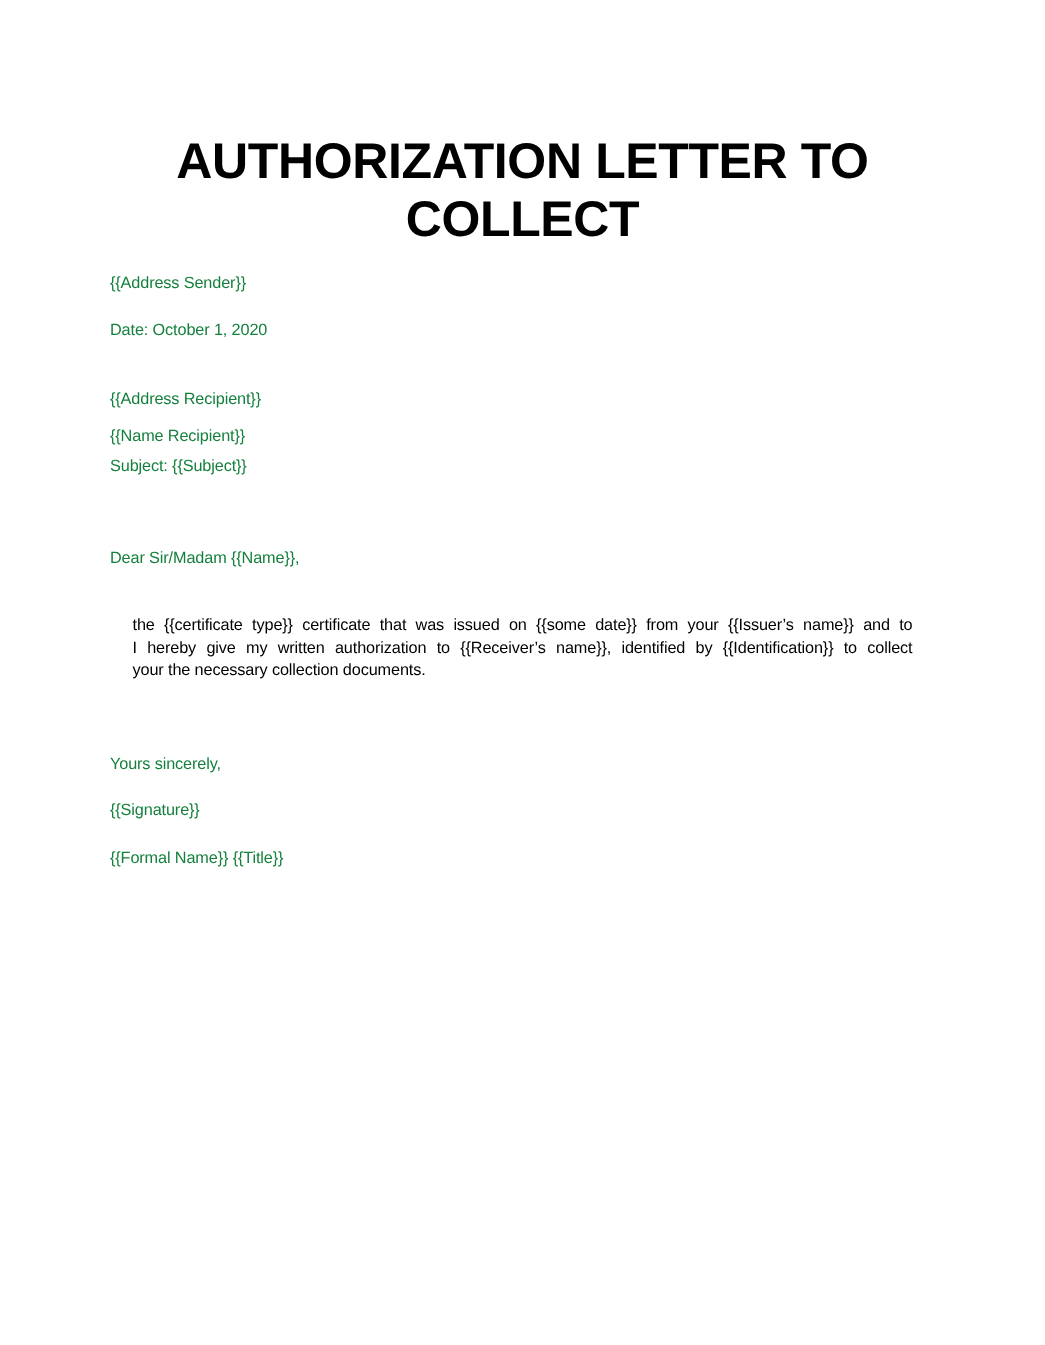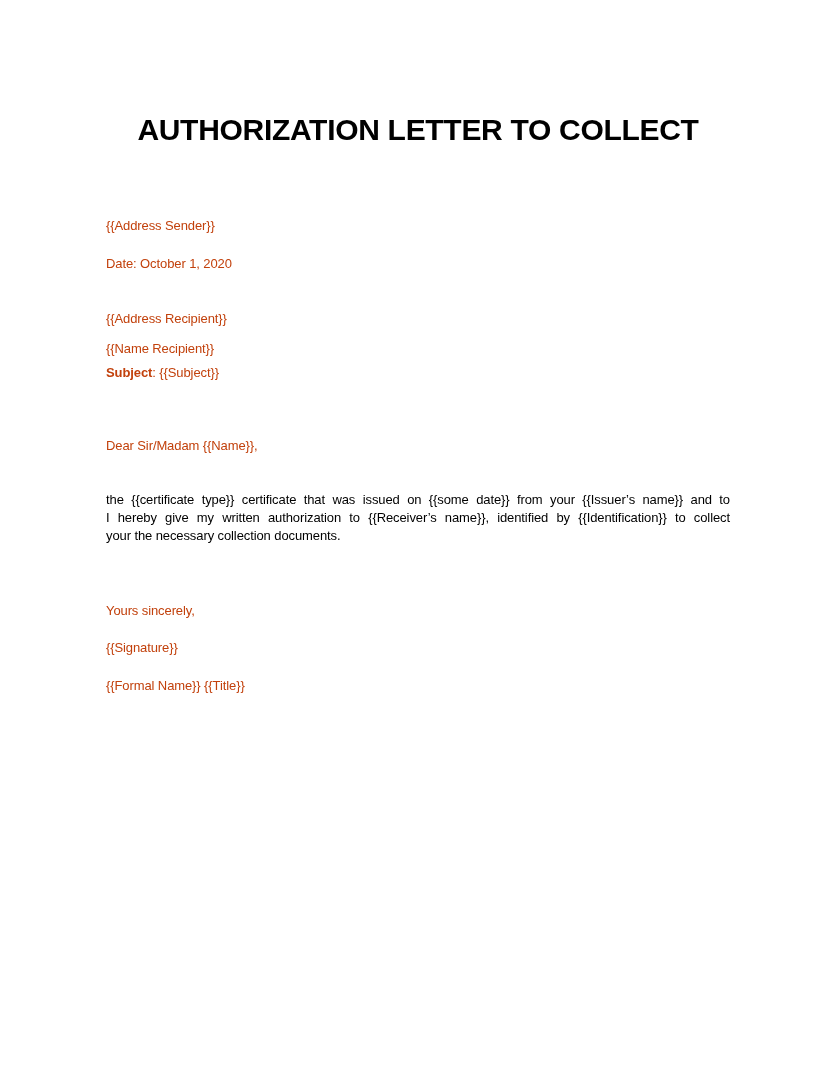--- a/index.html
+++ b/index.html
@@ -24,37 +24,37 @@
       background: #ffffff;
     }
     .title {
       position: absolute;
       left: 106px;
       width: 624px;
       top: 106px;
       text-align: center;
       font-family: "Liberation Sans", "DejaVu Sans", sans-serif;
       font-weight: bold;
-      font-size: 30px;
+      font-size: 40px;
       line-height: 47px;
       letter-spacing: -0.3px;
       color: #000;
       margin: 0;
     }
     .line {
       position: absolute;
-      left: 106px;
+      left: 88px;
       font-size: 13px;
       line-height: 18px;
       white-space: nowrap;
-      color: #c2410c;
+      color: #15803d;
       letter-spacing: -0.1px;
     }
     .bold {
-      font-weight: bold;
+      font-weight: normal;
     }
     .para {
       position: absolute;
       left: 106px;
       width: 624px;
       top: 491px;
       font-size: 13px;
       line-height: 18px;
       text-align: justify;
       text-align-last: left;

